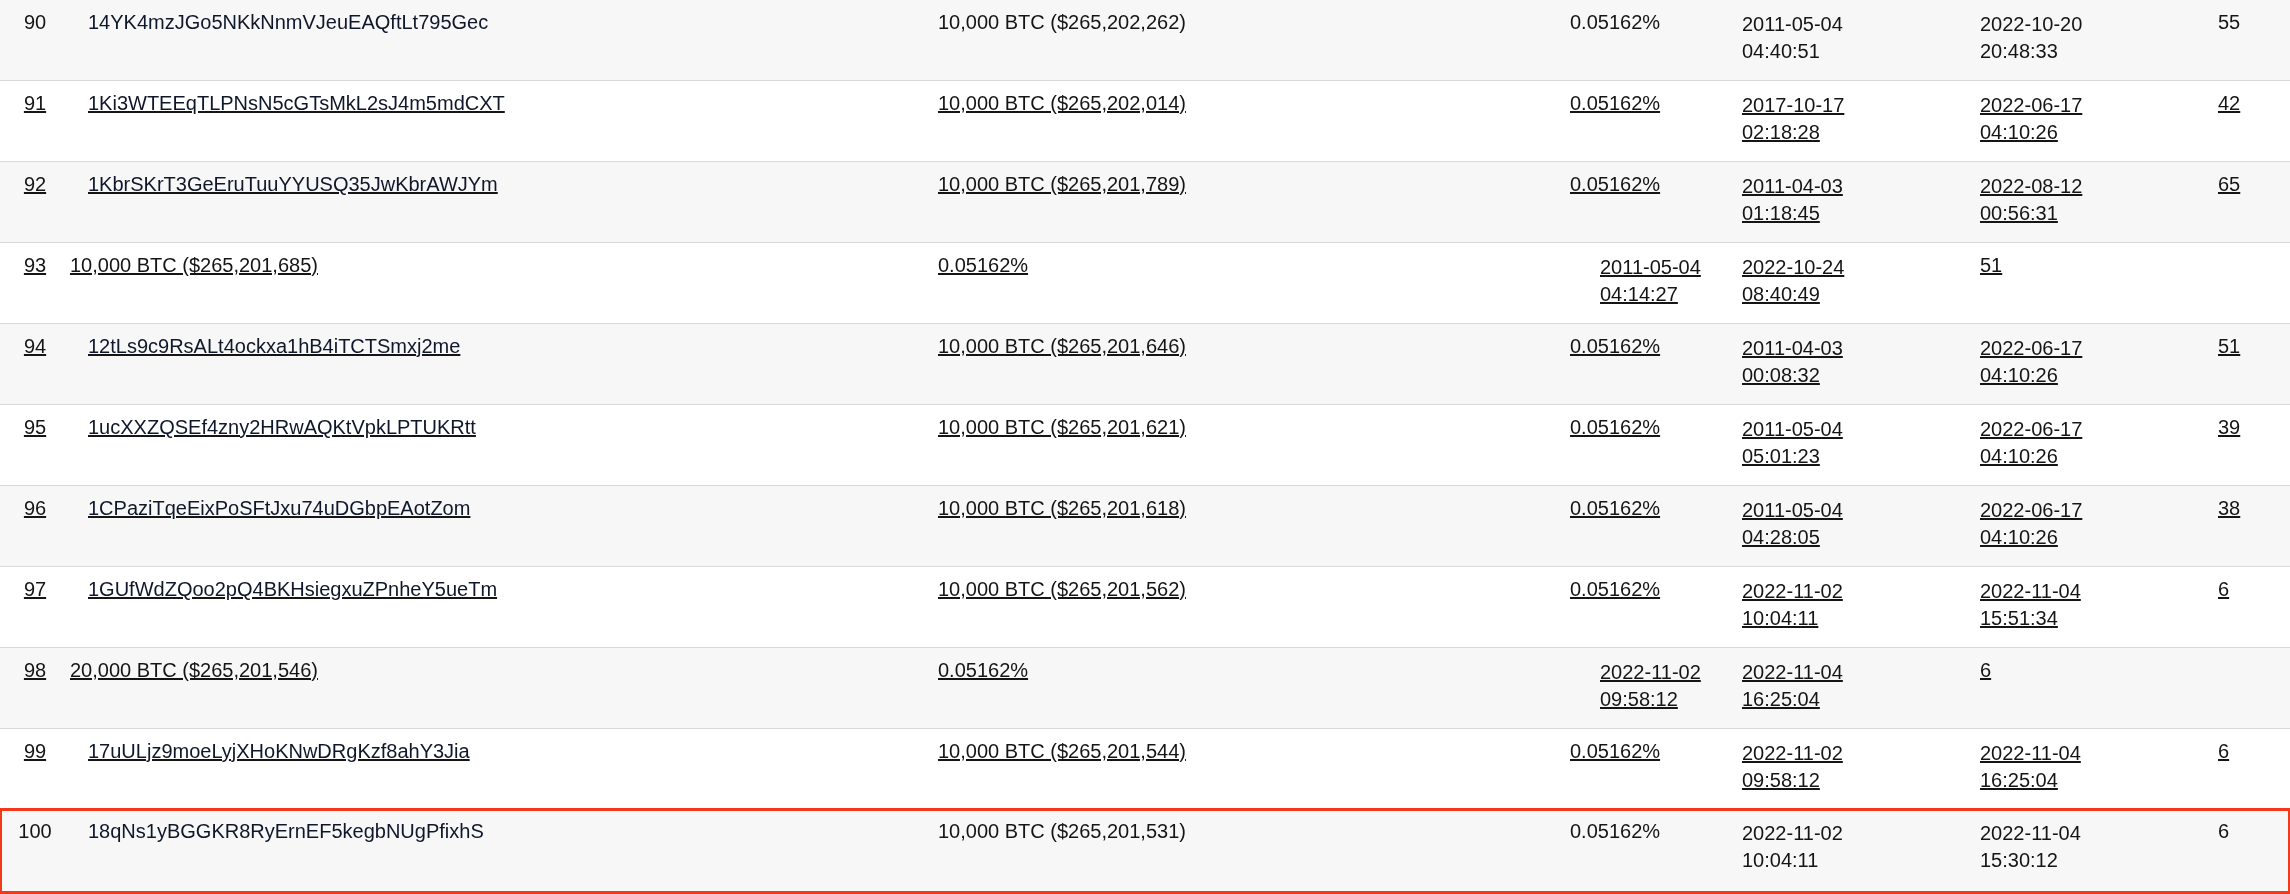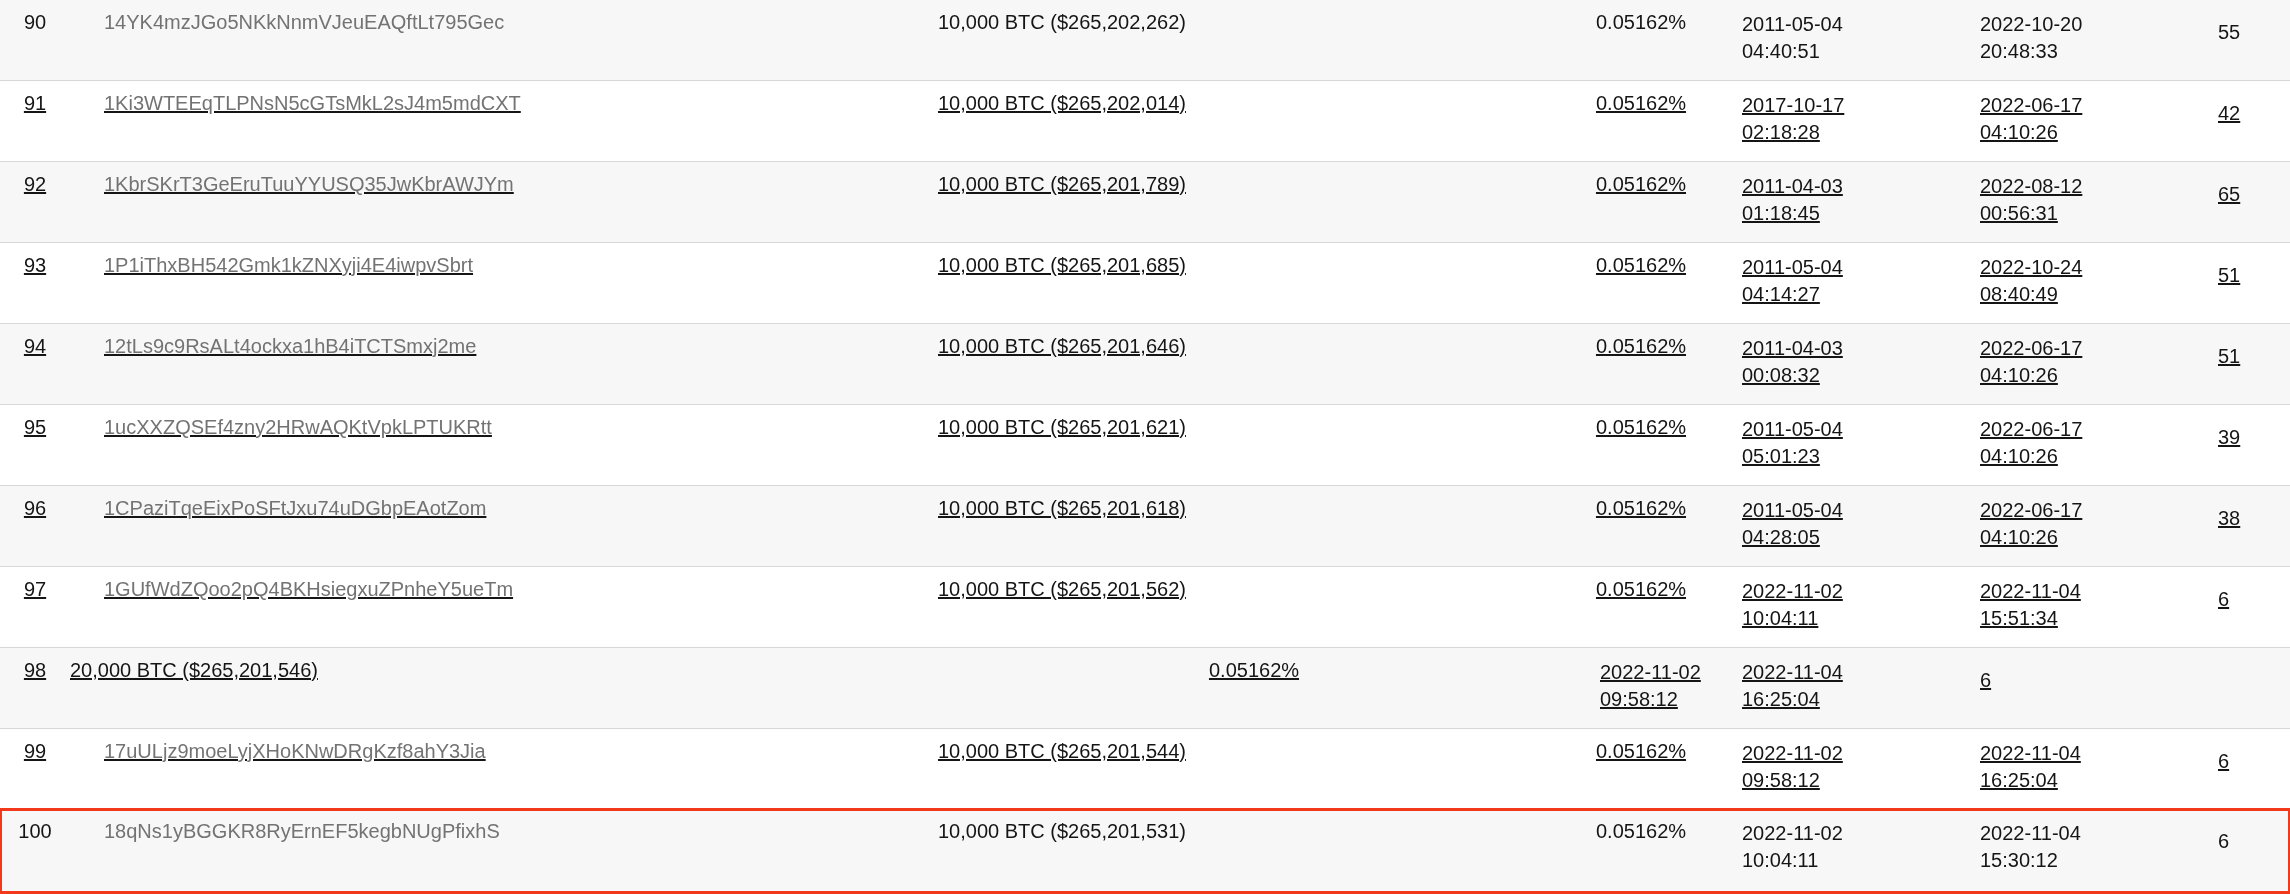--- a/index.html
+++ b/index.html
@@ -47,35 +47,33 @@
     white-space: nowrap;
     overflow: hidden;
   }
   .cell.rank {
     text-align: center;
   }
   .cell.address-cell {
     padding-left: 18px;
   }
   a.address {
-    color: #737373;
+    color: #0f172a;
     text-decoration: none;
     cursor: pointer;
-    margin-left: 16px;
   }
   .cell.percent {
-    text-align: center;
+    text-align: left;
   }
   .cell.datetime {
     padding-left: 30px;
     line-height: 27px;
   }
   .cell.count {
     padding-left: 30px;
-    margin-top: 10px;
   }
   .below-strip {
     height: 14px;
     background: #f6f6f6;
   }
 </style>
 </head>
 <body>
 
 <div class="table">
@@ -119,21 +117,20 @@
         <div>01:18:45</div>
       </div>
       <div class="cell datetime">
         <div>2022-08-12</div>
         <div>00:56:31</div>
       </div>
       <div class="cell count">65</div>
     </div>
     <div class="row">
       <div class="cell rank">93</div>
-      <div class="cell address-cell"><a class="address" href="#">1P1iThxBH542Gmk1kZNXyji4E4iwpvSbrt</a></div>
       <div class="cell balance">10,000 BTC ($265,201,685)</div>
       <div class="cell percent">0.05162%</div>
       <div class="cell datetime">
         <div>2011-05-04</div>
         <div>04:14:27</div>
       </div>
       <div class="cell datetime">
         <div>2022-10-24</div>
         <div>08:40:49</div>
       </div>

